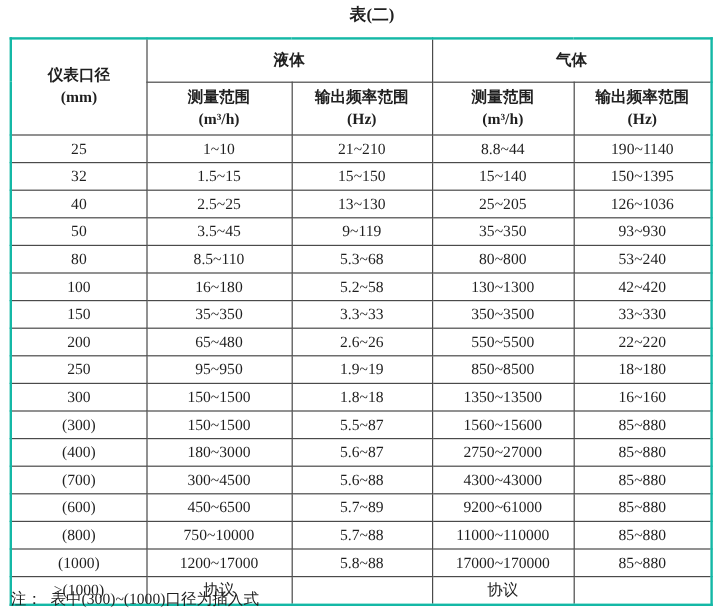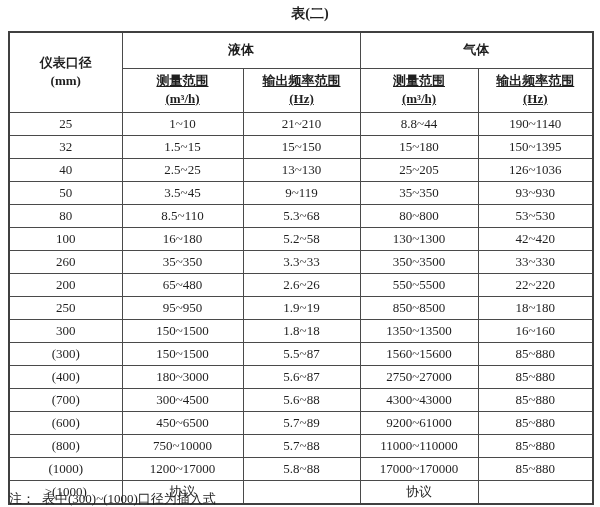--- a/index.html
+++ b/index.html
@@ -26,36 +26,36 @@
     white-space: nowrap;
     text-align: center;
   }
   table.flow-table {
     position: absolute;
     top: 31px;
     left: 8px;
     width: 584px;
     border-collapse: collapse;
     table-layout: fixed;
-    border: 2px solid #404040;
+    border: 2px solid #14b8a6;
   }
   table.flow-table th,
   table.flow-table td {
     border: 1px solid #4a4a4a;
     text-align: center;
     vertical-align: middle;
     padding: 0;
     overflow: hidden;
   }
   table.flow-table th {
     font-size: 13px;
     font-weight: bold;
   }
   thead tr.group-row th { height: 36px; }
-  thead tr.sub-row th { height: 44px; text-decoration: underline; }
+  thead tr.sub-row th { height: 44px; }
   tbody td {
     font-size: 13px;
     font-weight: normal;
     height: 22px;
     line-height: 22px;
     white-space: nowrap;
   }
   .hline { display: block; line-height: 1.4; }
   .note {
     position: absolute;
@@ -118,21 +118,21 @@
           <td>25</td>
           <td>1~10</td>
           <td>21~210</td>
           <td>8.8~44</td>
           <td>190~1140</td>
         </tr>
         <tr>
           <td>32</td>
           <td>1.5~15</td>
           <td>15~150</td>
-          <td>15~180</td>
+          <td>15~140</td>
           <td>150~1395</td>
         </tr>
         <tr>
           <td>40</td>
           <td>2.5~25</td>
           <td>13~130</td>
           <td>25~205</td>
           <td>126~1036</td>
         </tr>
         <tr>
@@ -140,31 +140,31 @@
           <td>3.5~45</td>
           <td>9~119</td>
           <td>35~350</td>
           <td>93~930</td>
         </tr>
         <tr>
           <td>80</td>
           <td>8.5~110</td>
           <td>5.3~68</td>
           <td>80~800</td>
-          <td>53~530</td>
+          <td>53~240</td>
         </tr>
         <tr>
           <td>100</td>
           <td>16~180</td>
           <td>5.2~58</td>
           <td>130~1300</td>
           <td>42~420</td>
         </tr>
         <tr>
-          <td>260</td>
+          <td>150</td>
           <td>35~350</td>
           <td>3.3~33</td>
           <td>350~3500</td>
           <td>33~330</td>
         </tr>
         <tr>
           <td>200</td>
           <td>65~480</td>
           <td>2.6~26</td>
           <td>550~5500</td>

